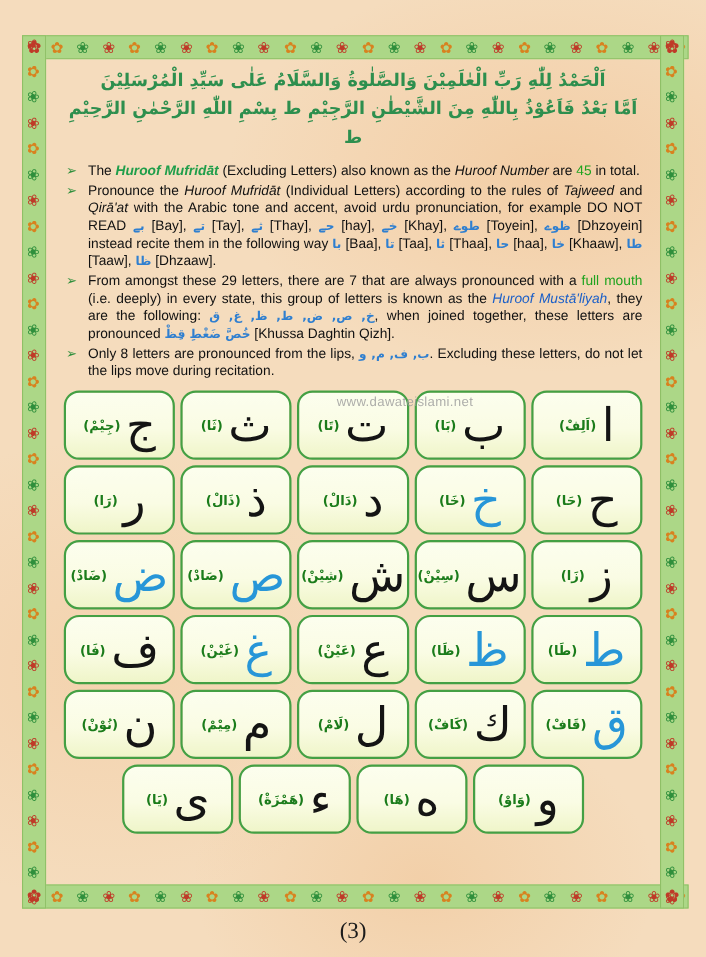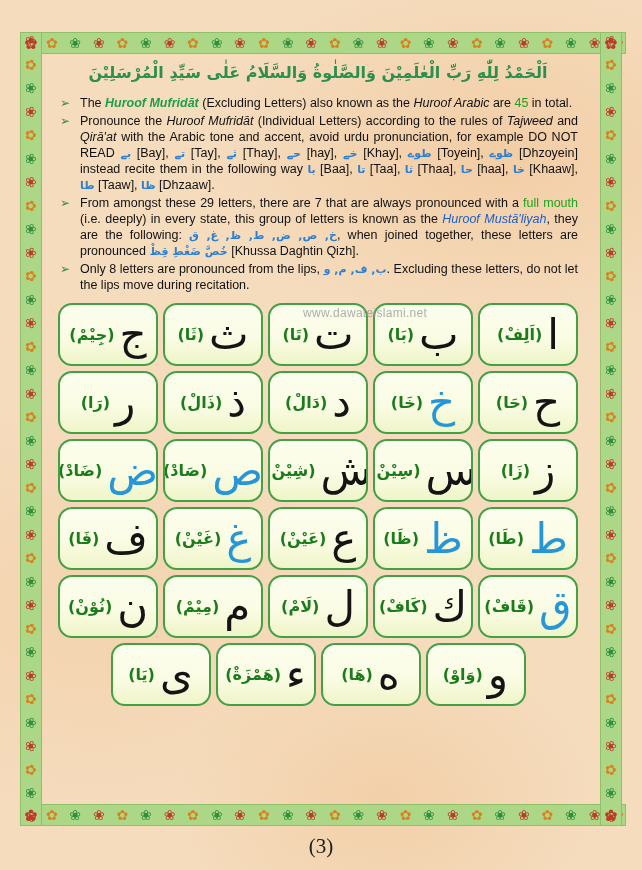--- a/index.html
+++ b/index.html
@@ -22,21 +22,21 @@
     display:flex;justify-content:space-between;align-items:center;overflow:hidden;}
   .band-top{left:0;top:0;width:602px;height:22px;padding:0 2px;}
   .band-bottom{left:0;bottom:0;width:602px;height:22px;padding:0 2px;}
   .band-left{left:0;top:0;bottom:0;width:22px;flex-direction:column;padding:2px 0;}
   .band-right{right:0;top:0;bottom:0;width:22px;flex-direction:column;padding:2px 0;}
   .orn{font-size:14px;line-height:1;display:block;}
   .corner{position:absolute;width:22px;height:22px;display:flex;align-items:center;justify-content:center;
     font-size:16px;color:#bf3a28;z-index:3;}
   .c-tl{left:0;top:0;} .c-tr{right:0;top:0;} .c-bl{left:0;bottom:0;} .c-br{right:0;bottom:0;}
   
-  .content{position:absolute;left:22px;top:22px;right:22px;bottom:22px;padding:4px 22px 0 16px;}
+  .content{position:absolute;left:22px;top:22px;right:22px;bottom:22px;padding:4px 16px 0 16px;}
   .arabic-header{margin-top:2px;text-align:center;color:var(--arabic-header-green);
     font-family:"DejaVu Sans",sans-serif;font-size:16px;font-weight:700;line-height:26px;direction:rtl;}
   .title-bar{margin:9px auto 0 auto;width:fit-content;background:var(--title-bg);
     padding:2px 9px 3px 9px;box-shadow:0 1px 0 rgba(0,0,0,.15);}
   .title-inner{text-decoration:underline;text-underline-offset:2px;text-decoration-thickness:1.5px;color:#0b0b0b;}
   .title-label{font-weight:700;font-variant:small-caps;font-size:16.5px;letter-spacing:.3px;}
   .title-italic{font-style:italic;font-size:15px;margin-left:6px;}
   .title-rest{font-size:15px;margin-left:4px;}
   
   .bullets{margin-top:9px;}
@@ -52,21 +52,21 @@
   
   .letters-section{position:relative;margin-top:10px;}
   .letter-row{direction:rtl;display:flex;gap:5px;margin-top:5px;justify-content:center;}
   .letter-row:first-child{margin-top:0;}
   .letter-cell{width:calc((100% - 20px)/5);height:63px;box-sizing:border-box;
     background:linear-gradient(180deg,#fcfeee 0%,var(--cell-bg) 55%,#eff5c9 100%);
     border:2px solid var(--cell-border);border-radius:14px;
     display:flex;align-items:center;justify-content:center;gap:5px;padding:0 5px;overflow:hidden;}
   .cell-letter{font-family:"DejaVu Sans",sans-serif;font-size:42px;line-height:56px;color:#141414;}
   .cell-letter.blue{color:var(--accent-blue);}
-  .cell-name{font-family:"DejaVu Sans",sans-serif;font-size:16px;font-weight:700;
+  .cell-name{font-family:"DejaVu Sans",sans-serif;font-size:12px;font-weight:700;
     color:var(--name-green);white-space:nowrap;direction:rtl;}
   
   .watermark{color:#9a9a9a;font-size:12px;letter-spacing:.3px;}
   .wm-top{position:absolute;top:3px;left:50%;transform:translateX(-12%);opacity:.8;z-index:4;}
   .wm-bottom{position:absolute;left:0;right:0;bottom:-16px;text-align:center;font-size:13px;z-index:4;}
   .page-number{position:absolute;left:0;right:0;top:834px;text-align:center;
     font-family:"Liberation Serif",serif;font-size:21px;color:#1c1c1c;}
 </style>
 </head>
 <body>
@@ -204,27 +204,28 @@
       </div>
     <div class="corner c-tl">✿</div>
     <div class="corner c-tr">✿</div>
     <div class="corner c-bl">✿</div>
     <div class="corner c-br">✿</div>
 
     <div class="content">
 
       <div class="arabic-header">
         <div>اَلْحَمْدُ لِلّٰهِ رَبِّ الْعٰلَمِيْنَ وَالصَّلٰوةُ وَالسَّلَامُ عَلٰى سَيِّدِ الْمُرْسَلِيْنَ</div>
+        <div>اَمَّا بَعْدُ فَاَعُوْذُ بِاللّٰهِ مِنَ الشَّيْطٰنِ الرَّجِيْمِ ط بِسْمِ اللّٰهِ الرَّحْمٰنِ الرَّحِيْمِ ط</div>
       </div>
 
 
       <div class="bullets" id="bullets">
           <div class="bullet">
             <span class="bullet-arrow">➢</span>
-            <span class="bullet-text"><span>The </span><span class="sg-gi">Huroof Mufridāt</span><span> (Excluding Letters) also known as the </span><span class="sg-i">Huroof Arabic</span><span> are </span><span class="sg-g">45</span><span> in total.</span></span>
+            <span class="bullet-text"><span>The </span><span class="sg-gi">Huroof Mufridāt</span><span> (Excluding Letters) also known as the </span><span class="sg-i">Huroof Number</span><span> are </span><span class="sg-g">45</span><span> in total.</span></span>
           </div>
           <div class="bullet">
             <span class="bullet-arrow">➢</span>
             <span class="bullet-text"><span>Pronounce the </span><span class="sg-i">Huroof Mufridāt</span><span> (Individual Letters) according to the rules of </span><span class="sg-i">Tajweed</span><span> and </span><span class="sg-i">Qirā'at</span><span> with the Arabic tone and accent, avoid urdu pronunciation, for example DO NOT READ </span><span class="sg-ar">بے</span><span> [Bay], </span><span class="sg-ar">تے</span><span> [Tay], </span><span class="sg-ar">ثے</span><span> [Thay], </span><span class="sg-ar">حے</span><span> [hay], </span><span class="sg-ar">خے</span><span> [Khay], </span><span class="sg-ar">طوے</span><span> [Toyein], </span><span class="sg-ar">ظوے</span><span> [Dhzoyein] instead recite them in the following way </span><span class="sg-ar">با</span><span> [Baa], </span><span class="sg-ar">تا</span><span> [Taa], </span><span class="sg-ar">ثا</span><span> [Thaa], </span><span class="sg-ar">حا</span><span> [haa], </span><span class="sg-ar">خا</span><span> [Khaaw], </span><span class="sg-ar">طا</span><span> [Taaw], </span><span class="sg-ar">ظا</span><span> [Dhzaaw].</span></span>
           </div>
           <div class="bullet">
             <span class="bullet-arrow">➢</span>
             <span class="bullet-text"><span>From amongst these 29 letters, there are 7 that are always pronounced with a </span><span class="sg-g">full mouth</span><span> (i.e. deeply) in every state, this group of letters is known as the </span><span class="sg-bbi">Huroof Mustā'liyah</span><span>, they are the following: </span><span class="sg-ar">خ, ص, ض, ط, ظ, غ, ق</span><span>, when joined together, these letters are pronounced </span><span class="sg-ar">خُصَّ ضَغْطِ قِظْ</span><span> [Khussa Daghtin Qizh].</span></span>
           </div>
           <div class="bullet">

